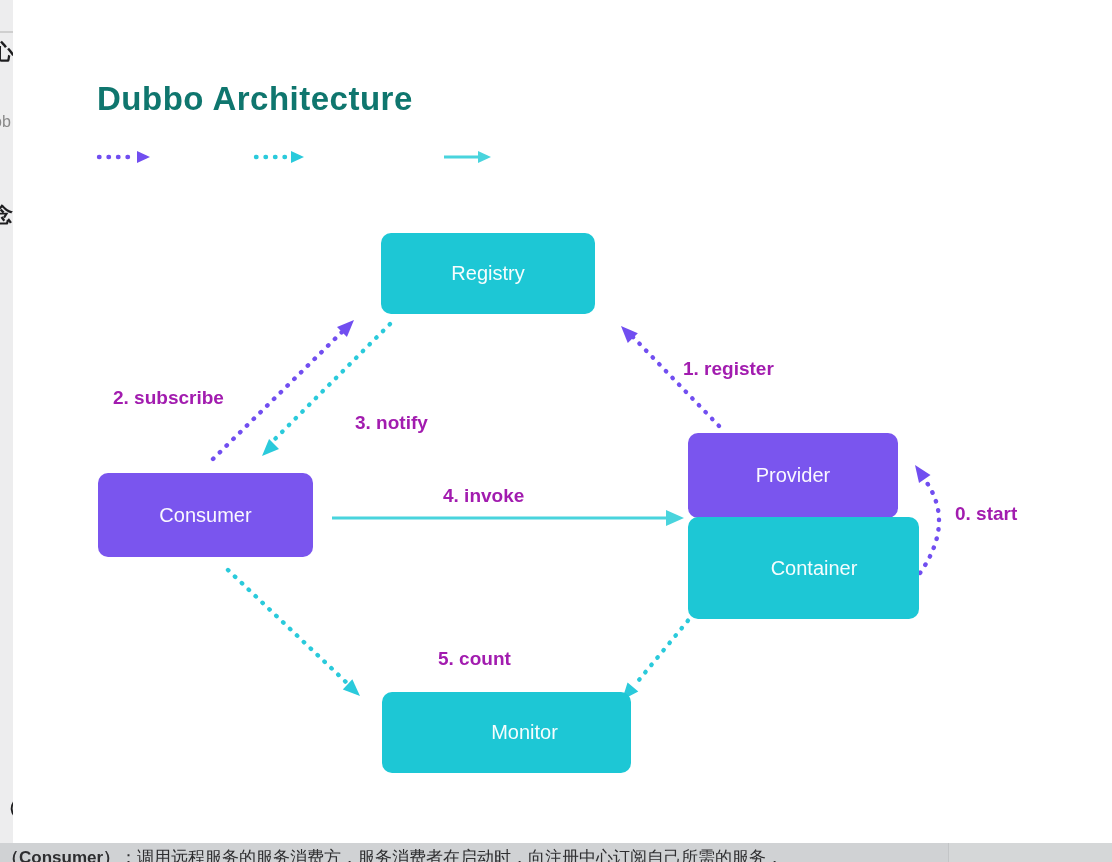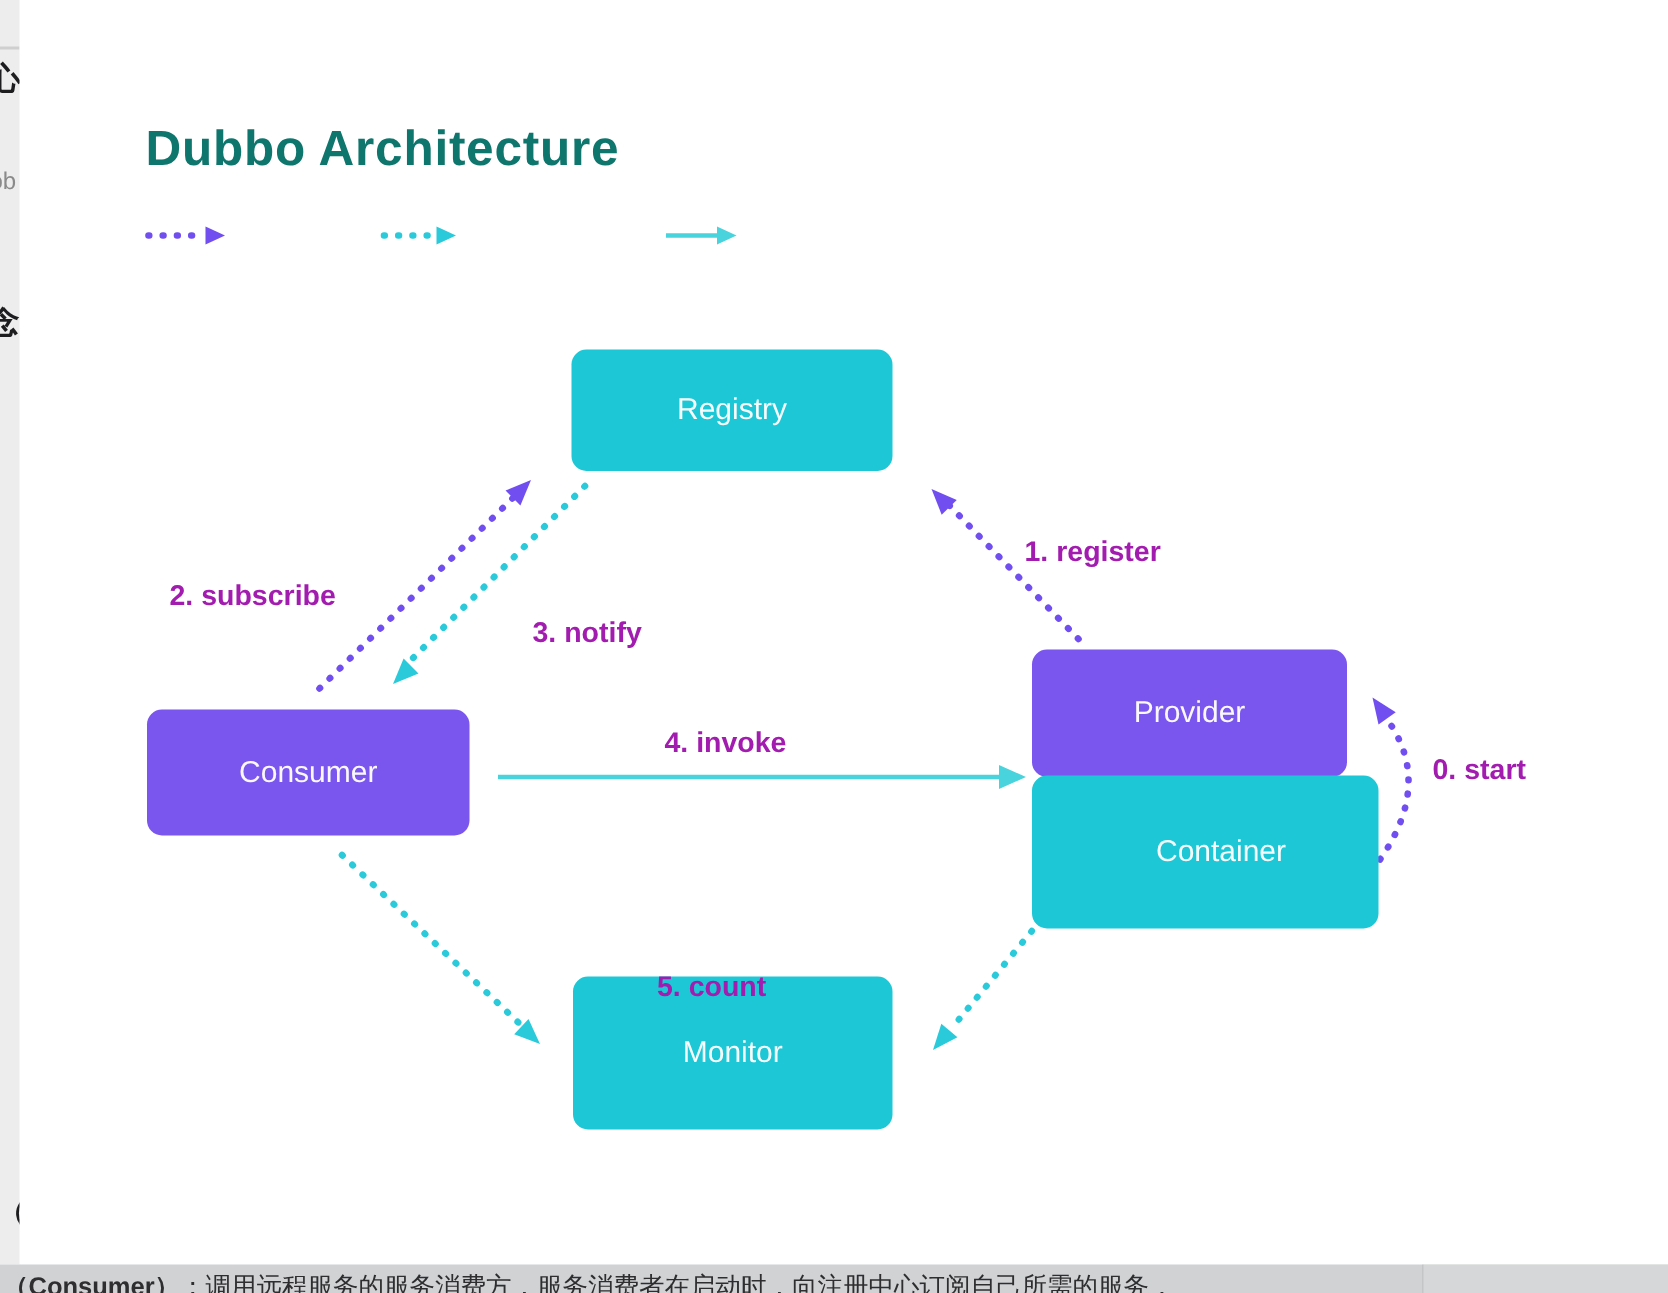--- a/index.html
+++ b/index.html
@@ -91,21 +91,21 @@
     <polygon class="head-cyan" points="0,0 -17,7 -17,-7" transform="translate(622,700) rotate(130)"></polygon>
 
     <path class="dot-purple" d="M920,573 Q957,520 922,476"></path>
     <polygon class="head-purple" points="0,0 -17,7 -17,-7" transform="translate(915,465) rotate(-125)"></polygon>
   </svg>
 
   <div class="node cyan" style="left:381px;top:233px;width:214px;height:81px;">Registry</div>
   <div class="node purple" style="left:98px;top:473px;width:215px;height:84px;">Consumer</div>
   <div class="node purple" style="left:688px;top:433px;width:210px;height:85px;">Provider</div>
   <div class="node cyan" style="left:688px;top:517px;width:210px;height:102px;padding-left:21px;">Container</div>
-  <div class="node cyan" style="left:382px;top:651px;width:213px;height:102px;">Monitor</div>
+  <div class="node cyan" style="left:382px;top:692px;width:213px;height:81px;padding-left:36px;">Monitor</div>
 
   <div class="edge-label" style="left:955px;top:503px;">0. start</div>
   <div class="edge-label" style="left:683px;top:358px;">1. register</div>
   <div class="edge-label" style="left:113px;top:387px;">2. subscribe</div>
   <div class="edge-label" style="left:355px;top:388px;margin-top:24px;">3. notify</div>
   <div class="edge-label" style="left:443px;top:485px;">4. invoke</div>
   <div class="edge-label" style="left:438px;top:648px;">5. count</div>
 
 </div>
 

